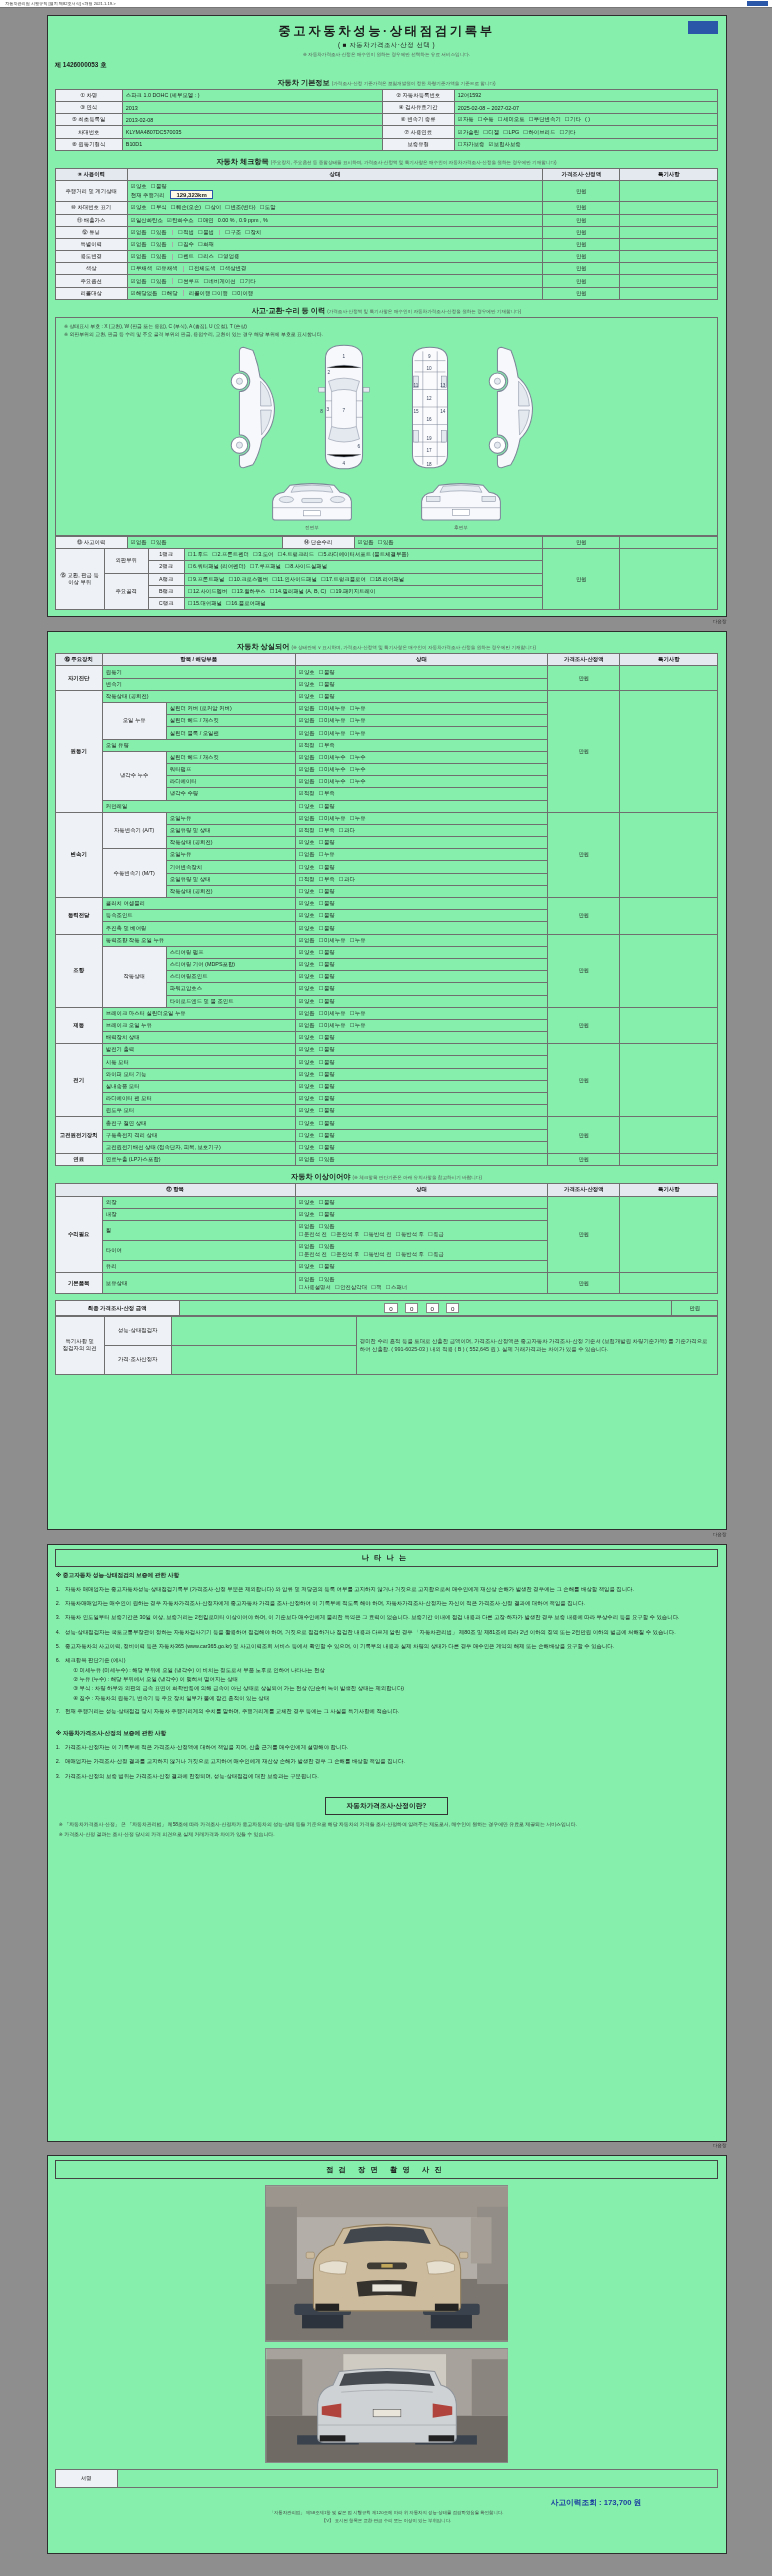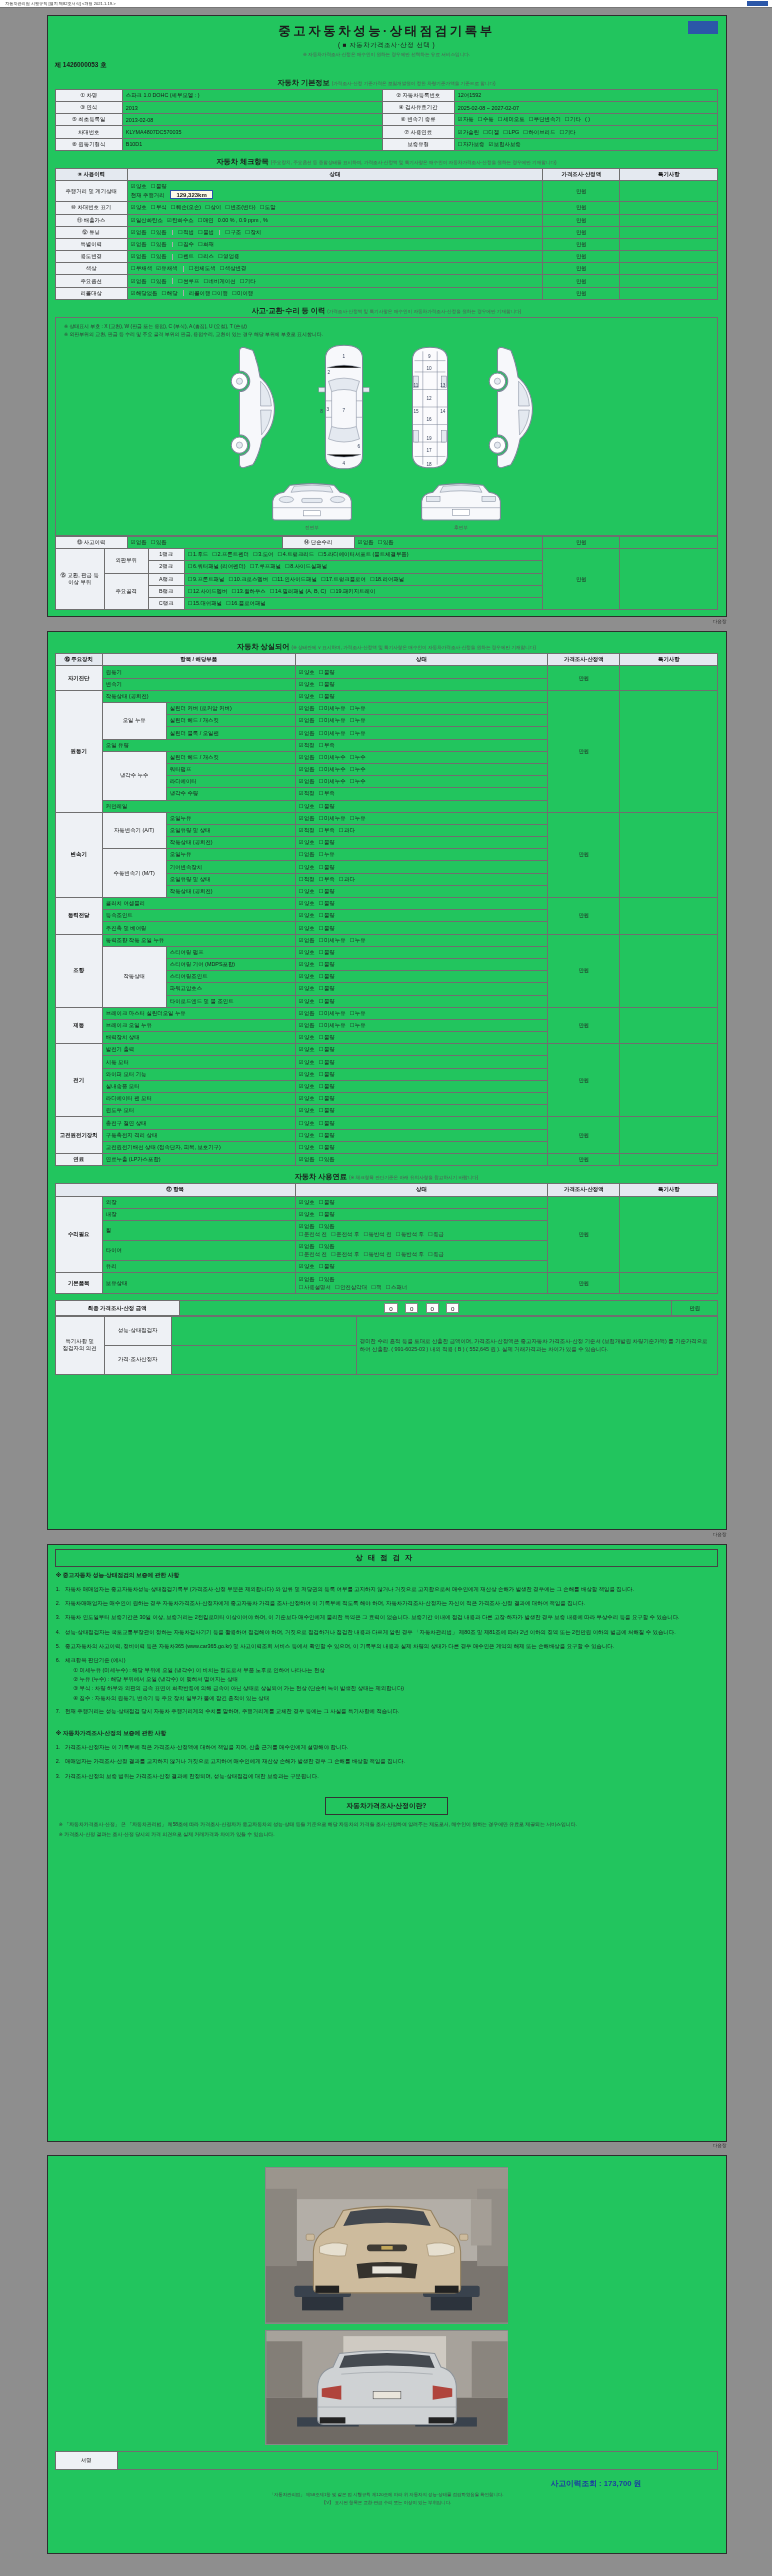--- a/index.html
+++ b/index.html
@@ -2,21 +2,21 @@
 <html style="font-size:8.2px"><head>
 <meta charset="utf-8">
 <style>
 *{box-sizing:border-box;margin:0;padding:0}
 html{background:#8e8e8e}
 body{width:773px;height:2576px;background:#8e8e8e;font-family:"Liberation Sans","DejaVu Sans",sans-serif;color:#1c1c1c;overflow:hidden}
 .topbar{height:8.2px;background:#fff;display:flex;justify-content:space-between;align-items:center;padding:0 5.2px;border-bottom:0.5px solid #777}
 .form-ref{font-size:4.1px;color:#333}
 .stamp{background:#2b57a8;display:inline-block}
 .stamp-small{width:20.6px;height:4.6px}
-.panel{width:680px;margin:7.2px auto 0;background:#22c55e;border:0.5px solid #2e2e2e;padding:4.1px 7.2px 6.2px}
+.panel{width:680px;margin:7.2px auto 0;background:#86efac;border:0.5px solid #2e2e2e;padding:4.1px 7.2px 6.2px}
 #panel1{min-height:592px}
 #panel2{min-height:899px}
 #panel3{min-height:598px}
 #panel4{min-height:399px}
 .next{width:680px;margin:1.5px auto 0;text-align:right;font-size:4.6px;color:#2e2e2e}
 .doc-header{position:relative;text-align:center;padding:2.1px 0 1px}
 .stamp-big{position:absolute;right:0;top:1px;width:30px;height:12.4px}
 .doc-title{font-size:12.4px;font-weight:bold;letter-spacing:2.6px}
 .doc-subtitle{font-size:6.4px;margin-top:1.5px;letter-spacing:0.5px}
 .doc-subnote{font-size:4.6px;color:#555;margin-top:1.5px}
@@ -578,21 +578,21 @@
           <th class="dev" rowspan="1">연료</th>
           <td colspan="2">연료누출 (LP가스포함)</td>
           <td><span class="opt"><span class="cb">☑</span>없음</span><span class="opt"><span class="cb">☐</span>있음</span></td>
           <td class="price" rowspan="1">만원</td>
           <td rowspan="1"></td>
         </tr>
       </tbody>
   </table>
 
   <div class="sec-title">
-    <span>자동차 사용연료</span>
+    <span>자동차 이상이어야</span>
     <span class="sec-note">(※ 체크항목 판단기준은 아래 유의사항을 참고하시기 바랍니다)</span>
   </div>
   <table class="tbl">
     <colgroup>
         <col style="width:47px">
         <col style="width:64px">
         <col style="width:129px">
         <col>
         <col style="width:72px">
         <col style="width:98px">
@@ -671,21 +671,21 @@
       <tr>
         <th>가격·조사산정자</th>
         <td style="height:29px"></td>
       </tr>
     </tbody>
   </table>
 </div>
 <div class="next">다음장</div>
 
 <div class="panel" id="panel3">
-  <div class="big-title">상태점검자</div>
+  <div class="big-title">나타나는</div>
   <div class="notice-sub">※ 중고자동차 성능·상태점검의 보증에 관한 사항</div>
   <div id="notice-list">
       <div class="nitem">
         <span class="nnum">1.</span>
         <span class="ntext">자동차 매매업자는 중고자동차성능·상태점검기록부 (가격조사·산정 부분은 제외합니다) 와 압류 및 저당권의 등록 여부를 고지하지 않거나 거짓으로 고지함으로써 매수인에게 재산상 손해가 발생한 경우에는 그 손해를 배상할 책임을 집니다.</span>
       </div>
       <div class="nitem">
         <span class="nnum">2.</span>
         <span class="ntext">자동차매매업자는 매수인이 원하는 경우 자동차가격조사·산정자에게 중고자동차 가격을 조사·산정하여 이 기록부에 적도록 해야 하며, 자동차가격조사·산정자는 자신이 적은 가격조사·산정 결과에 대하여 책임을 집니다.</span>
       </div>
@@ -733,20 +733,21 @@
     <span class="define-box">자동차가격조사·산정이란?</span>
   </div>
   <div id="assure-notes">
       <div class="assure-note">※ 「자동차가격조사·산정」 은 「자동차관리법」 제58조에 따라 가격조사·산정자가 중고자동차의 성능·상태 등을 기준으로 해당 자동차의 가격을 조사·산정하여 알려주는 제도로서, 매수인이 원하는 경우에만 유료로 제공되는 서비스입니다.</div>
       <div class="assure-note">※ 가격조사·산정 결과는 조사·산정 당시의 가격 의견으로 실제 거래가격과 차이가 있을 수 있습니다.</div>
     </div>
 </div>
 <div class="next">다음장</div>
 
 <div class="panel" id="panel4">
+  <div class="big-title">점검 장면 촬영 사진</div>
 
   <div class="photo">
     <svg width="242" height="155" viewBox="0 0 470 300">
       <rect width="470" height="300" fill="#b3aea7"></rect>
       <rect width="470" height="60" fill="#9b958d"></rect>
       <rect x="0" y="180" width="470" height="120" fill="#7a756f"></rect>
       <rect x="0" y="40" width="60" height="150" fill="#8b867f"></rect>
       <rect x="410" y="40" width="60" height="150" fill="#928d86"></rect>
       <rect x="398" y="60" width="40" height="90" fill="#a49e96"></rect>
       <rect x="55" y="228" width="110" height="22" rx="4" fill="#39424d"></rect>

